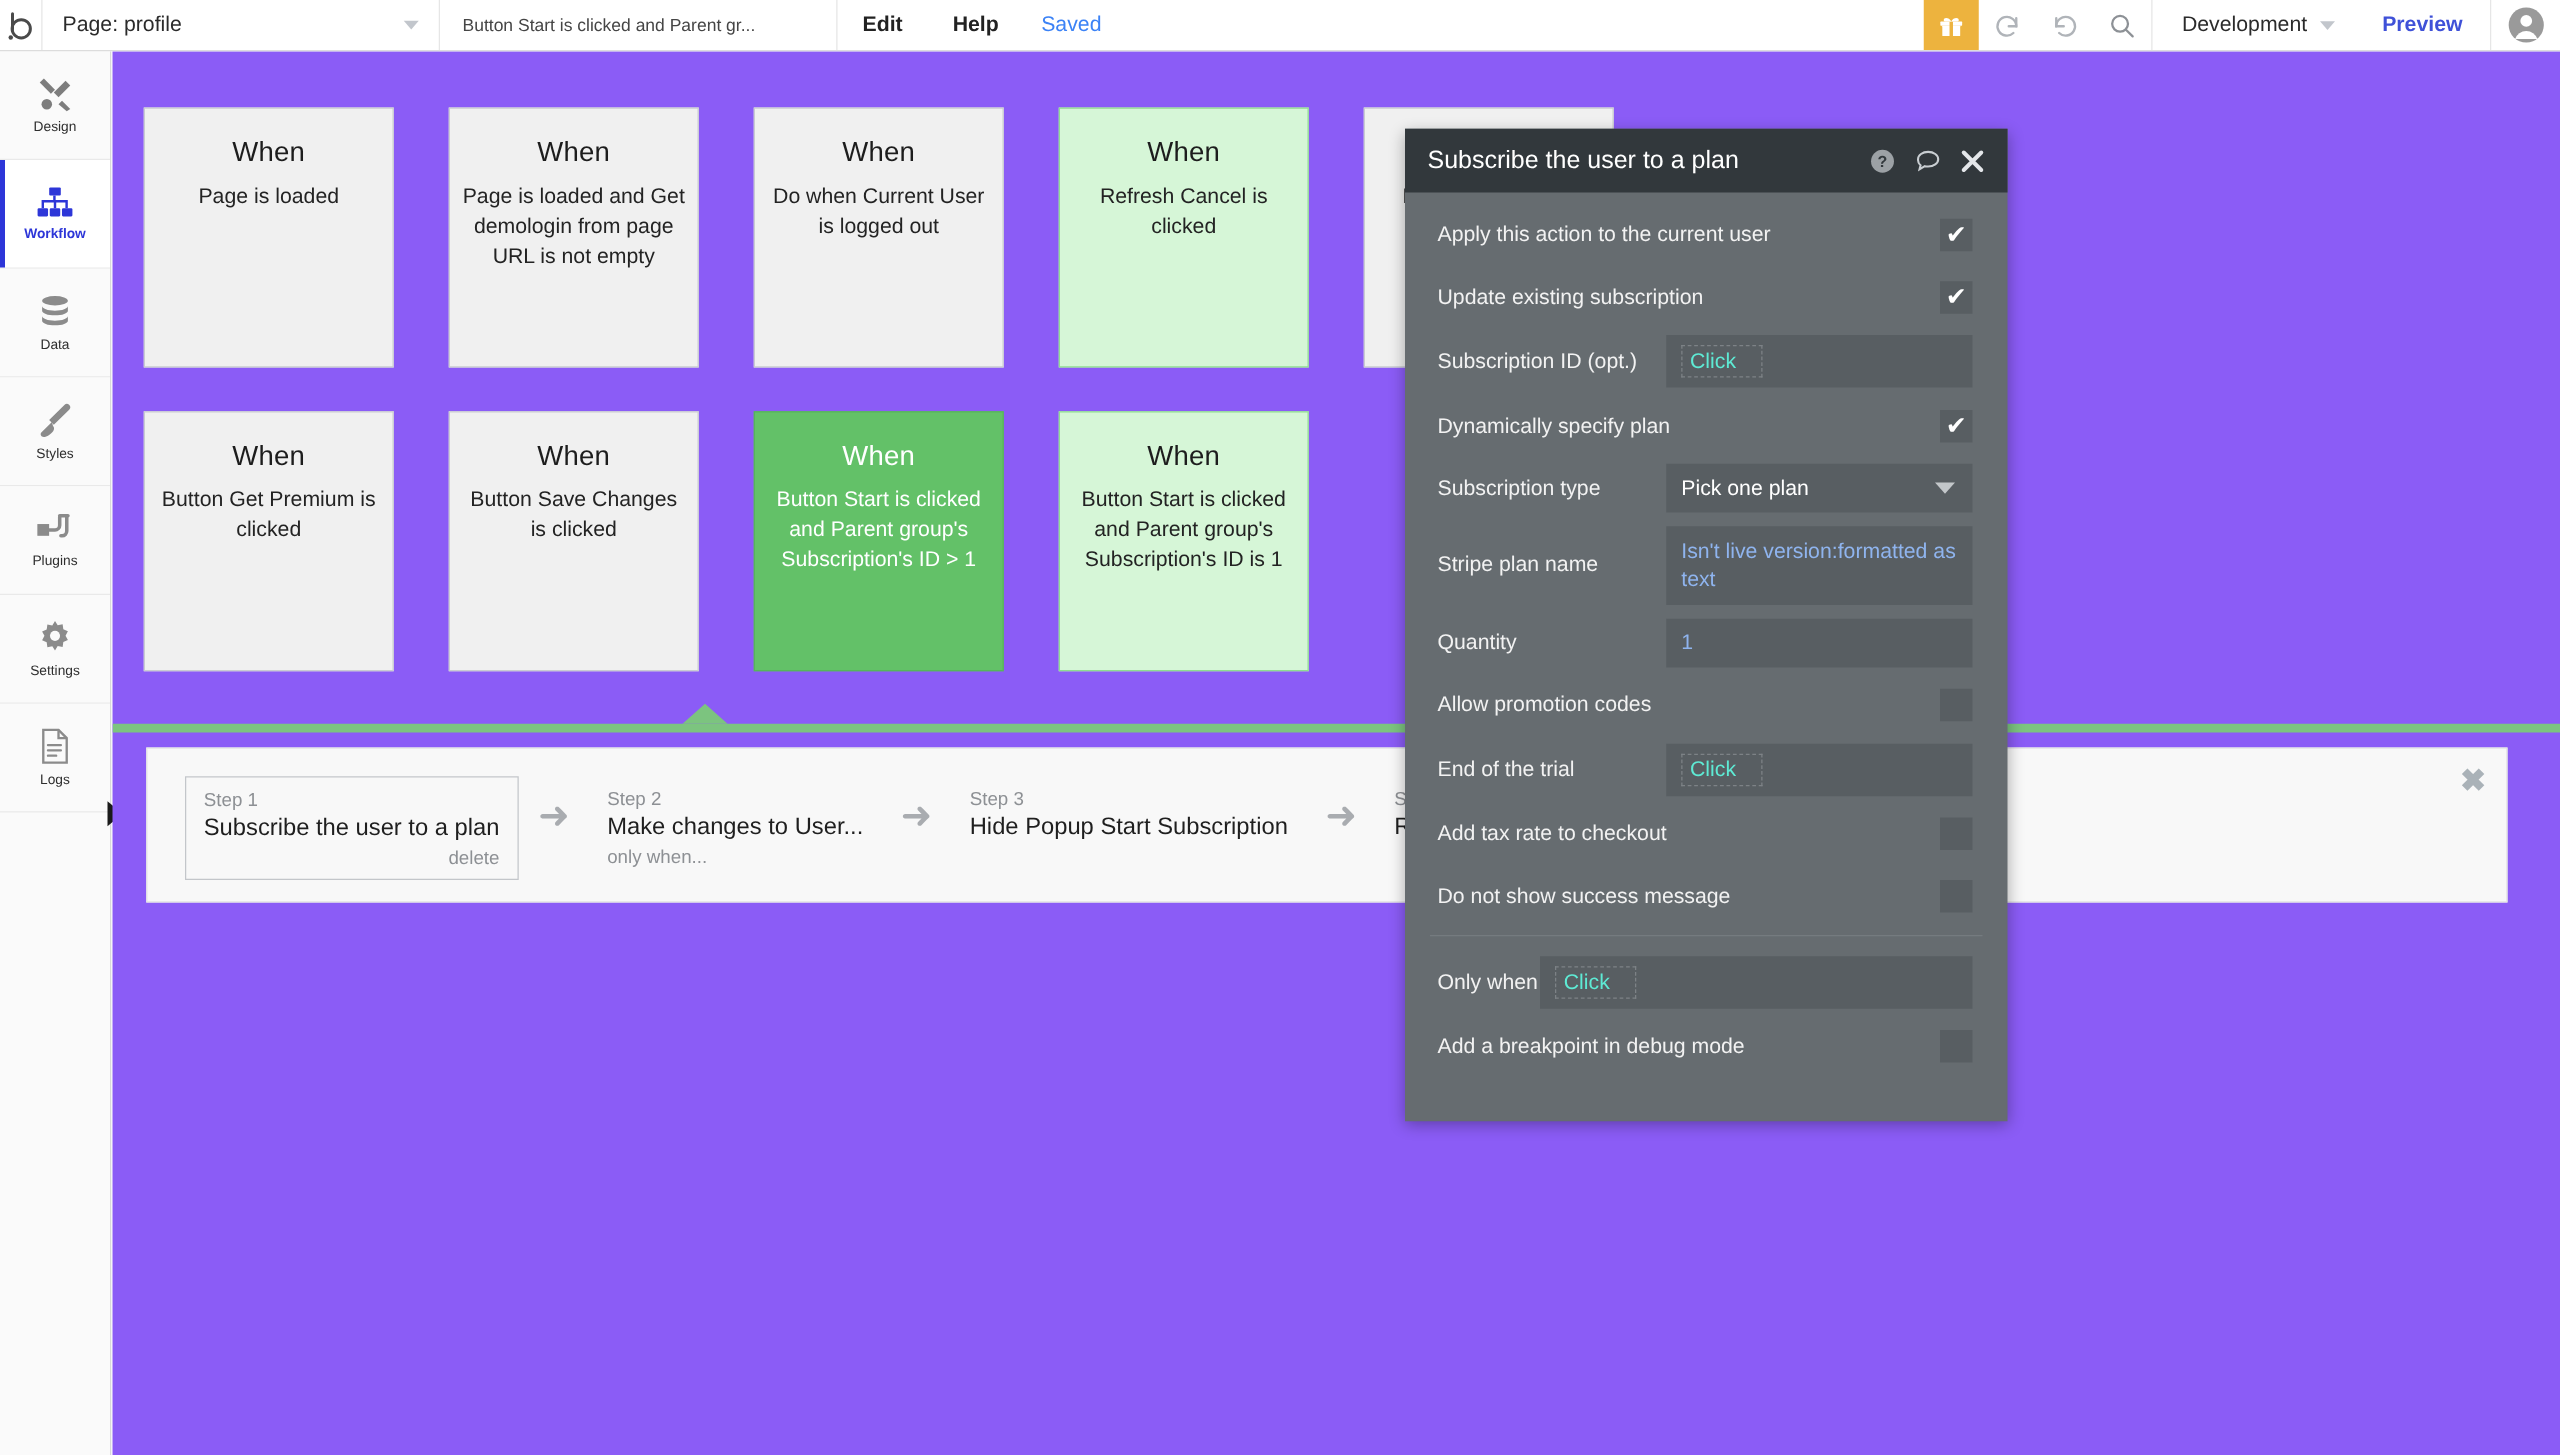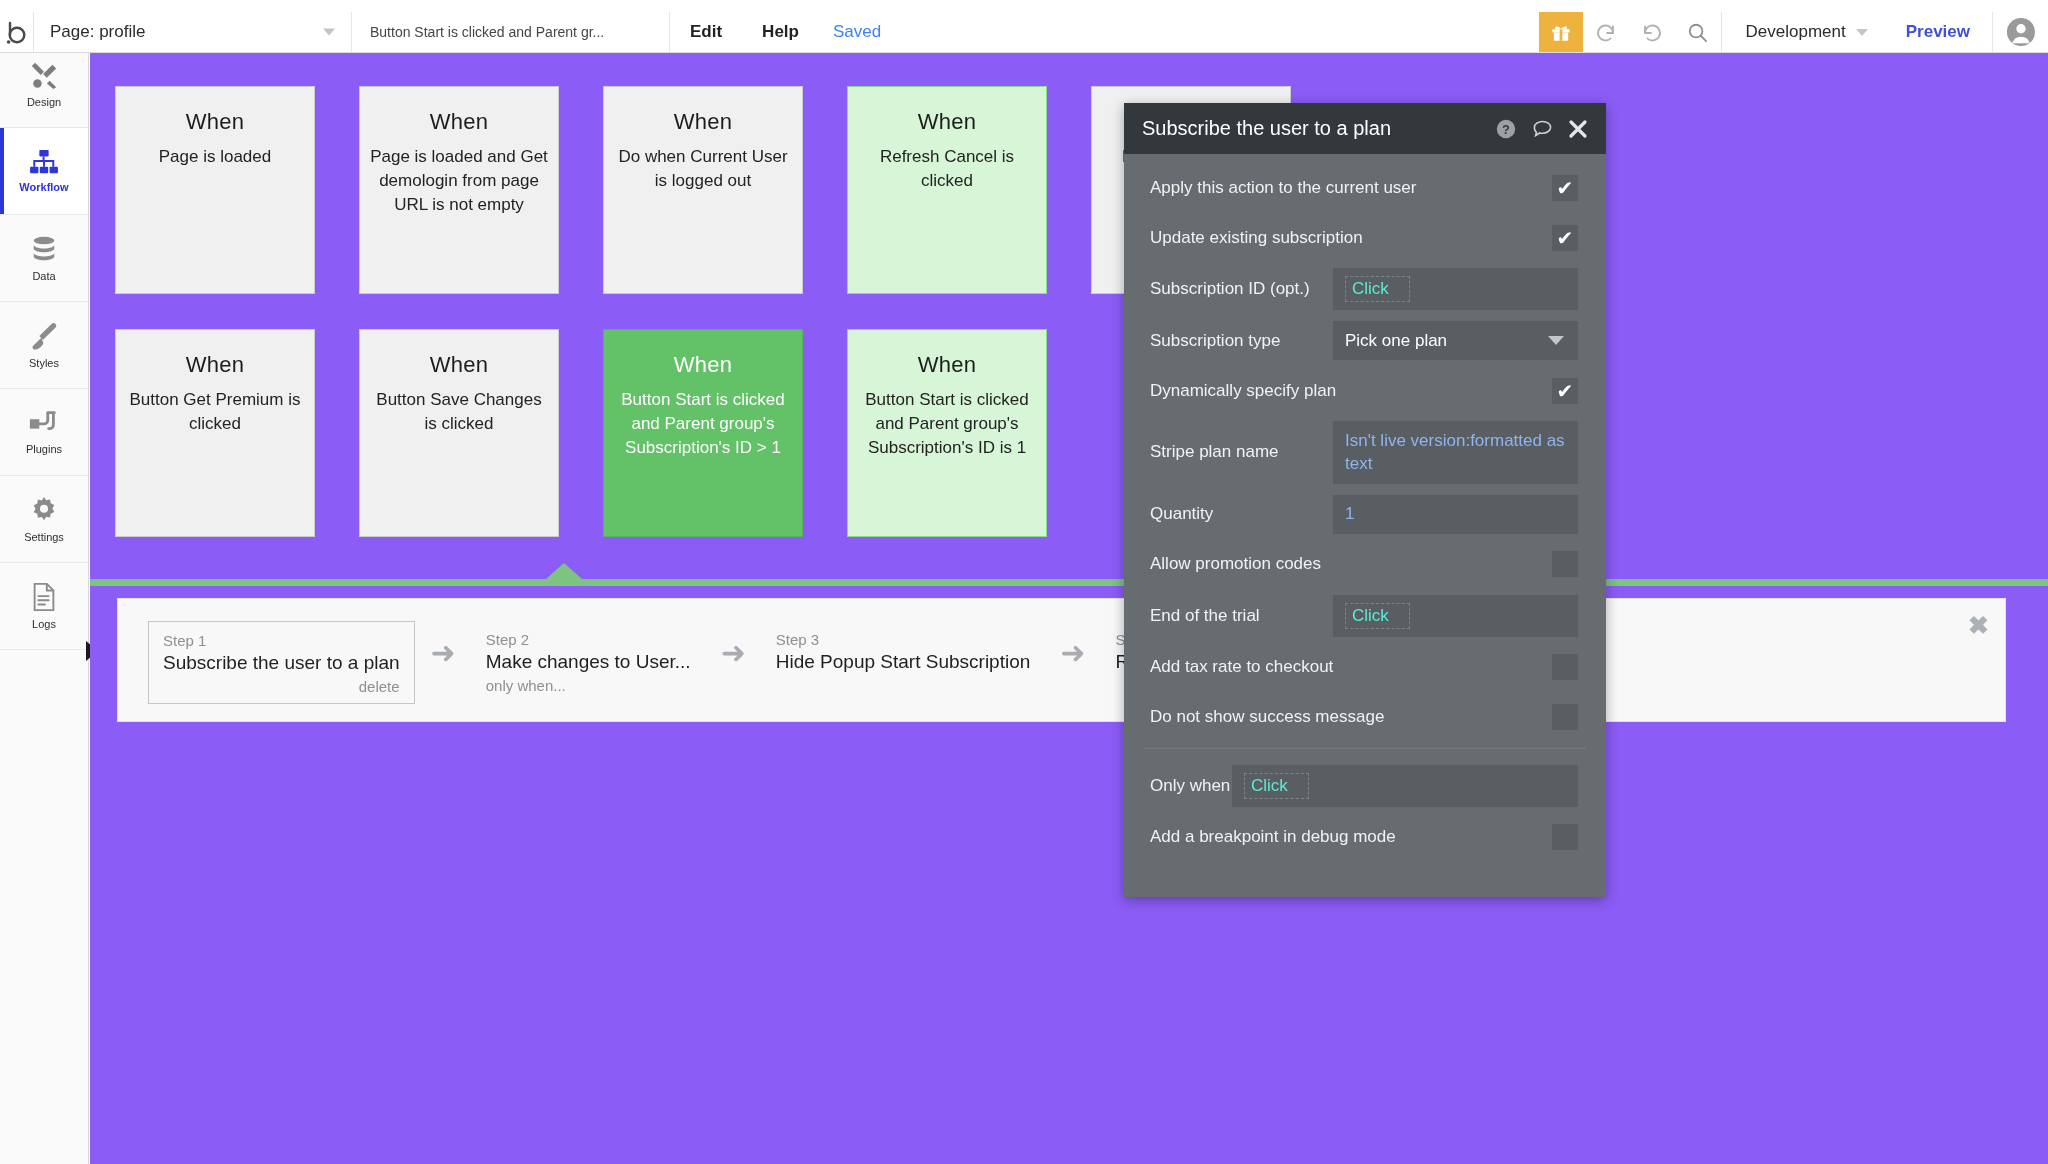--- a/index.html
+++ b/index.html
@@ -11,21 +11,20 @@
   }
 
   
   .topbar {
     position: absolute; top: 0; left: 0;
     width: 2048px; height: 41px;
     background: #fff;
     border-bottom: 1px solid #dcdcdc;
     display: flex; align-items: stretch;
     z-index: 50;
-    margin-top: 12px;
   }
   .logo-cell {
     width: 34px; display: flex; align-items: center; justify-content: center;
     border-right: 1px solid #e6e6e6;
   }
   .logo-cell svg { display:block; }
   .page-select {
     width: 318px; display: flex; align-items: center;
     padding: 0 14px 0 16px; position: relative;
     border-right: 1px solid #e6e6e6;
@@ -499,33 +498,33 @@
     </div>
 
     <div class="frow">
       <div class="flabel">Subscription ID (opt.)</div>
       <div class="fval">
         <span class="click-ph">Click</span>
       </div>
     </div>
 
     <div class="frow">
+      <div class="flabel auto">Dynamically specify plan</div>
+      <div class="chk on"></div>
+    </div>
+
+    <div class="frow">
       <div class="flabel">Subscription type</div>
       <div class="fdrop">
         <span>Pick one plan</span>
         <span class="dcaret"></span>
       </div>
     </div>
 
     <div class="frow">
-      <div class="flabel auto">Dynamically specify plan</div>
-      <div class="chk on"></div>
-    </div>
-
-    <div class="frow">
       <div class="flabel">Stripe plan name</div>
       <div class="fval blue">Isn't live version:formatted as text</div>
     </div>
 
     <div class="frow">
       <div class="flabel">Quantity</div>
       <div class="fval blueline">1</div>
     </div>
 
     <div class="frow">

